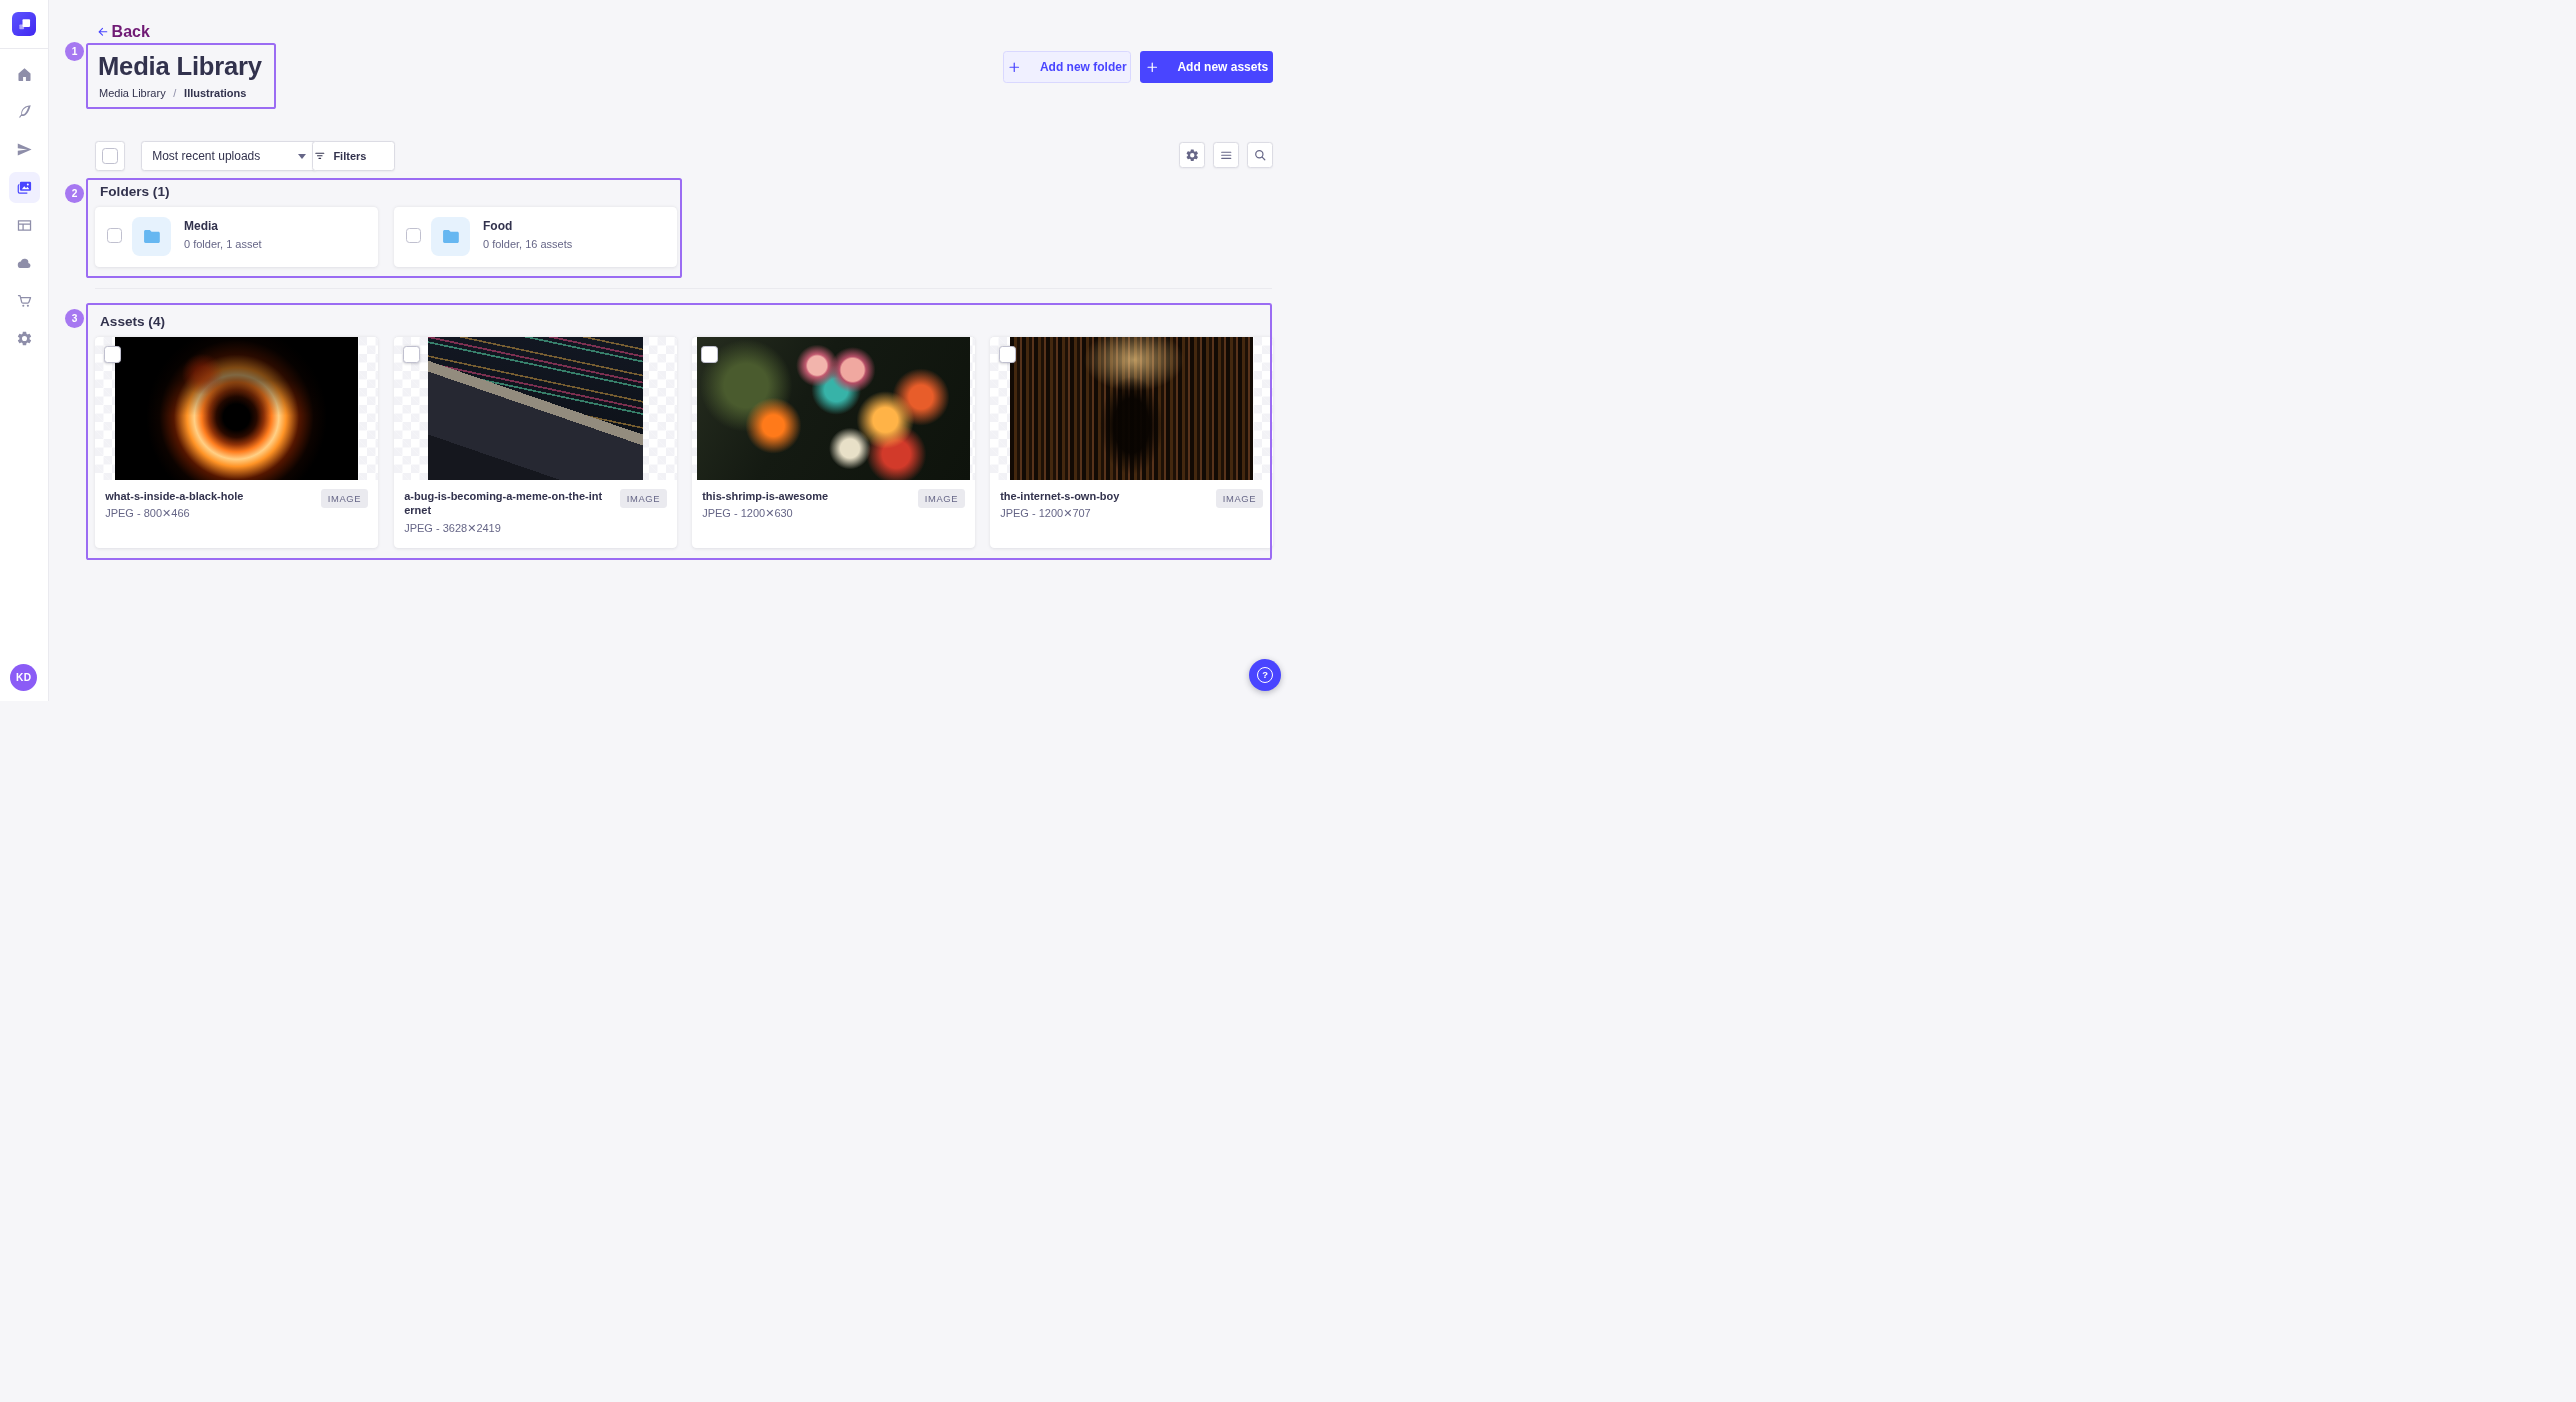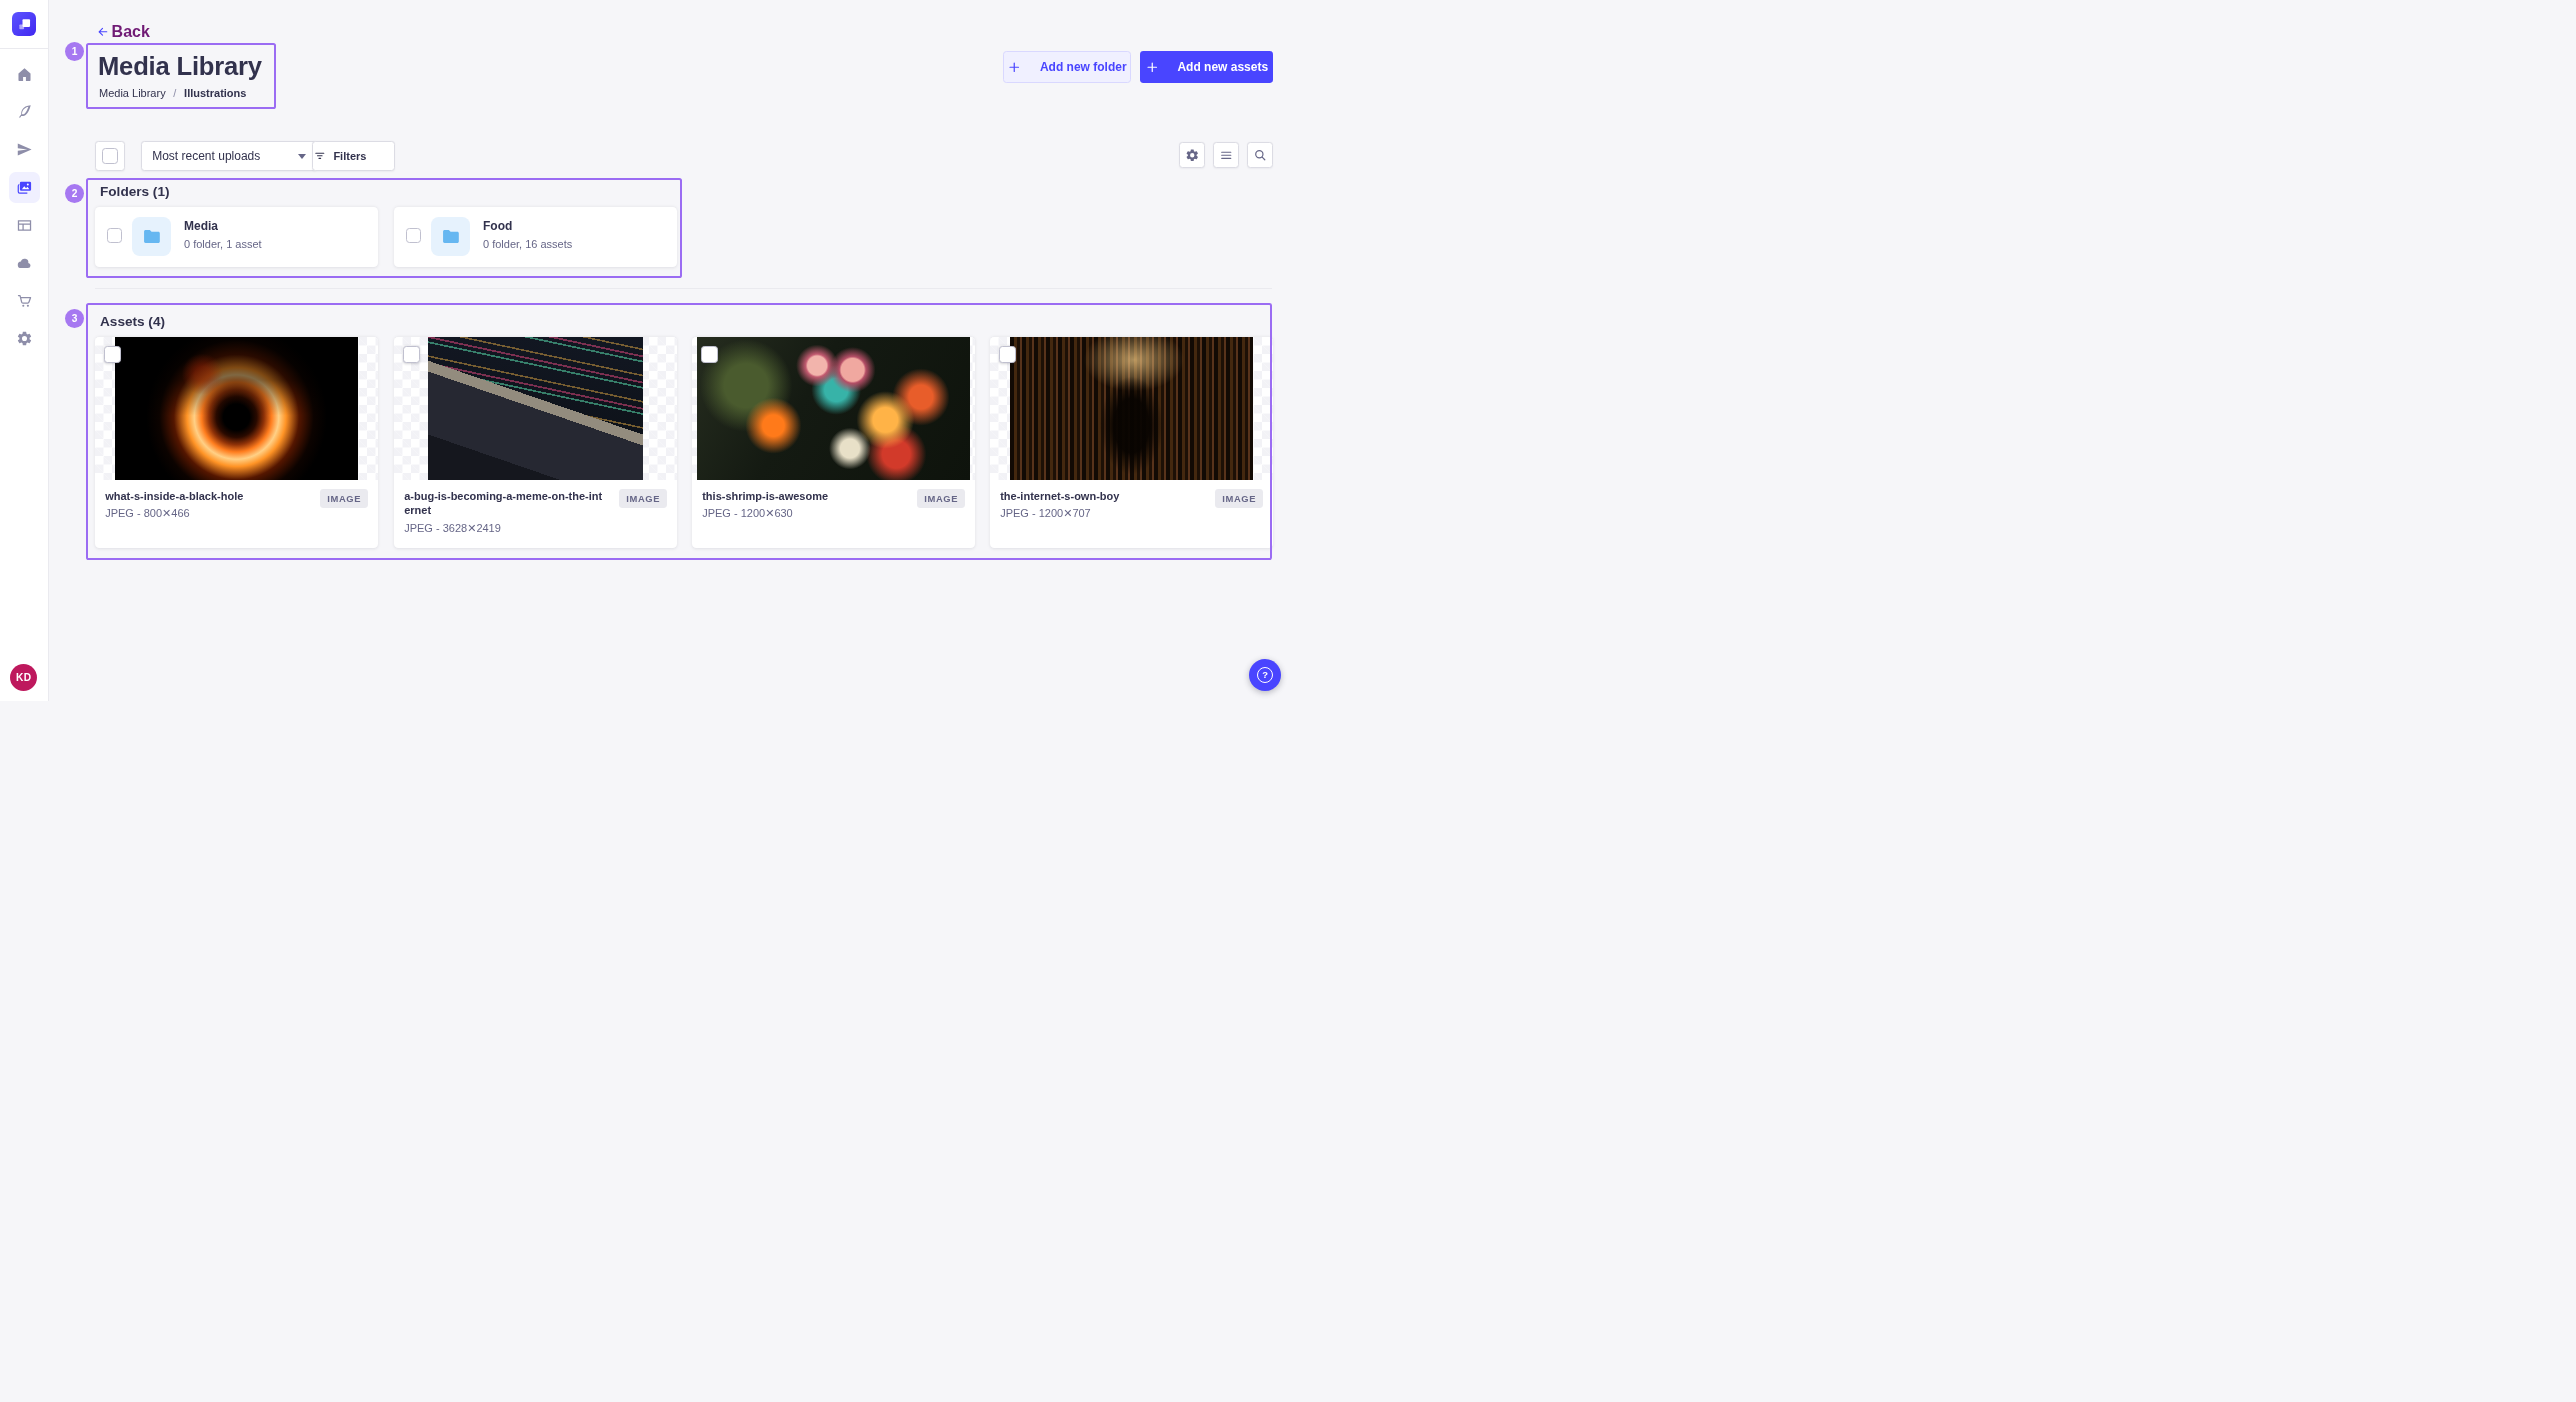--- a/index.html
+++ b/index.html
@@ -6,21 +6,21 @@
   html,body{width:1288px;height:701px;overflow:hidden}
   body{font-family:"Liberation Sans","DejaVu Sans",sans-serif;background:#f6f6f9;color:#32324d;position:relative}
 
   
   .sidebar{position:absolute;left:0;top:0;width:49px;height:701px;background:#fff;border-right:0.9px solid #eaeaef}
   .logo{position:absolute;left:12px;top:12px;width:24px;height:24px;border-radius:6px;background:linear-gradient(135deg,#5c54ff,#4128f0);display:flex;align-items:center;justify-content:center}
   .sidebar-divider{position:absolute;left:0;top:48px;width:49px;border-top:0.9px solid #eaeaef}
   .nav-item{position:absolute;left:8.5px;width:31px;height:31px;border-radius:6.8px;display:flex;align-items:center;justify-content:center;color:#8e8ea9;cursor:pointer}
   .nav-item.active{background:#f0f0ff;color:#4945ff}
   .nav-item svg{width:17px;height:17px;display:block}
-  .avatar{position:absolute;left:10.2px;top:664px;width:27px;height:27px;border-radius:50%;background:#be185d;color:#fff;font-size:10.2px;font-weight:700;display:flex;align-items:center;justify-content:center;letter-spacing:0.3px;cursor:pointer}
+  .avatar{position:absolute;left:10.2px;top:664px;width:27px;height:27px;border-radius:50%;background:#8b5cf6;color:#fff;font-size:10.2px;font-weight:700;display:flex;align-items:center;justify-content:center;letter-spacing:0.3px;cursor:pointer}
 
   
   .back-link{position:absolute;left:96px;top:23px;display:flex;align-items:center;gap:2px;color:#701a75;font-size:16px;font-weight:600;cursor:pointer}
   .back-link svg{width:13.6px;height:13.6px}
   .page-title{position:absolute;left:98px;top:52px;font-size:25.6px;font-weight:700;color:#32324d;letter-spacing:-0.2px}
   .breadcrumb{position:absolute;left:99px;top:87px;font-size:11px;color:#32324d;display:flex;align-items:center;gap:7.7px}
   .breadcrumb .sep{color:#8e8ea9}
   .breadcrumb .current{font-weight:700}
 
   .btn{position:absolute;top:51px;height:32px;border-radius:3.4px;display:flex;align-items:center;justify-content:center;gap:18px;font-size:12px;font-weight:600;cursor:pointer;border:0.9px solid transparent}
@@ -91,21 +91,21 @@
     linear-gradient(120deg,#262d1f,#141a12 40%,#0e130c)}
   .thumb-library{width:243px;background-color:#1d0f06;background-image:
     radial-gradient(ellipse 44px 68px at 50% 62%, rgba(8,4,1,.95) 0 40%, transparent 72%),
     radial-gradient(ellipse 81px 51px at 51% 16%, rgba(255,214,140,.65), transparent 62%),
     repeating-linear-gradient(90deg, #120a04 0 4.3px, #44280f 4.3px 6.8px, #1d1006 6.8px 10.2px, #58331b 10.2px 12px),
     linear-gradient(180deg,#2b1708,#170b03)}
   .thumb-library{background-repeat:no-repeat,no-repeat,no-repeat,no-repeat;background-size:100% 100%,100% 100%,100% 100%,100% 100%}
   .asset-info{position:absolute;left:0;top:143px;width:283px;height:68px;padding:8.5px 10.2px}
   .asset-info .title{font-size:11px;font-weight:700;color:#32324d;line-height:1.35;max-width:201px;word-break:break-all}
   .asset-info .meta{margin-top:3.4px;font-size:11px;color:#666687}
-  .asset-badge{position:absolute;right:10.2px;top:8.5px;background:#eaeaef;color:#666687;font-size:9.4px;font-weight:700;letter-spacing:0.6px;padding:4.3px 6.8px;border-radius:3.4px}
+  .asset-badge{position:absolute;right:10.2px;top:8.5px;background:#eaeaef;color:#666687;font-size:9.4px;font-weight:400;letter-spacing:0.6px;padding:4.3px 6.8px;border-radius:3.4px}
 
   
   .help-btn{position:absolute;left:1249px;top:659px;width:32px;height:32px;border-radius:50%;background:#4945ff;box-shadow:0 1.7px 6.8px rgba(33,33,52,.3);display:flex;align-items:center;justify-content:center;cursor:pointer}
   .help-ring{width:16px;height:16px;border:1.7px solid #fff;border-radius:50%;display:flex;align-items:center;justify-content:center;color:#fff;font-size:9.4px;font-weight:700;line-height:1}
 </style>
 </head>
 <body>
 
 <div class="sidebar">
   <div class="logo">

